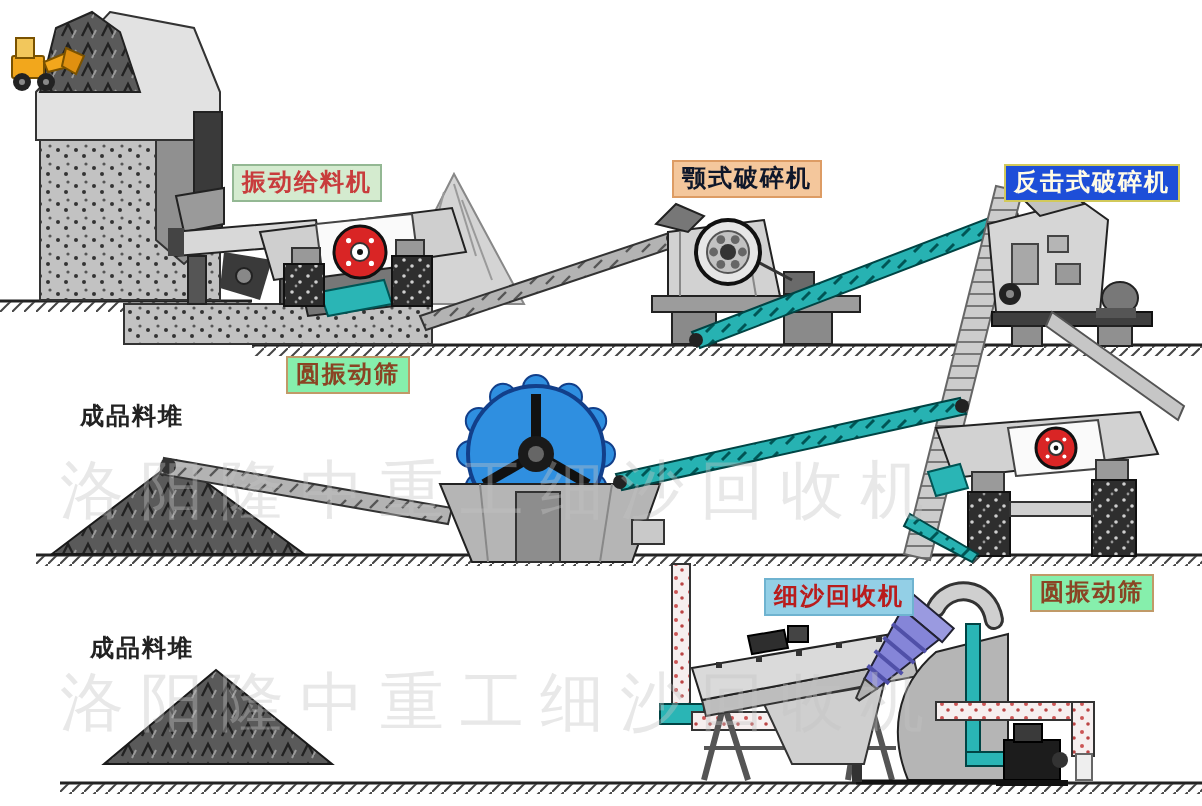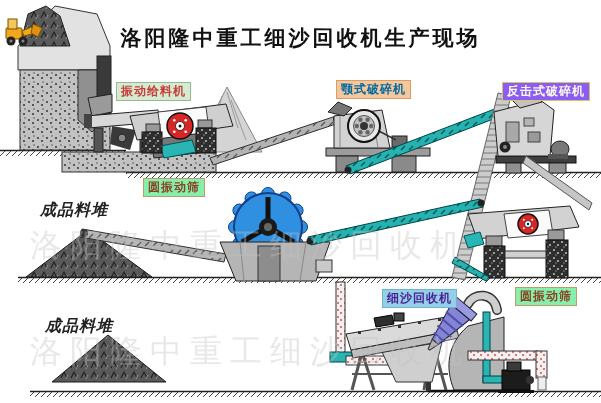--- a/index.html
+++ b/index.html
@@ -15,27 +15,27 @@
   .wm{
     position:absolute; white-space:nowrap; overflow:hidden;
     font-size:32px; font-weight:normal; letter-spacing:8px;
     color:#c4c4c4; opacity:.38; pointer-events:none; width:560px; height:38px;
   }
   .lbl{
     position:absolute; font-size:12px; font-weight:bold; line-height:1.25;
     padding:1px 4px; letter-spacing:1px; border:1px solid; white-space:nowrap;margin-left:16px;
   }
   .lbl-green  {background:#d4ebcf; color:#c83c3c; border-color:#93b893;}
-  .lbl-orange {background:#f4c79c; color:#0369a1; border-color:#dd9c64;}
-  .lbl-yellow {background:#8b5cf6; color:#fffbe6; border-color:#d2c95a;}
+  .lbl-orange {background:#f4c79c; color:#0f172a; border-color:#dd9c64;}
+  .lbl-yellow {background:#1d4ed8; color:#fffbe6; border-color:#d2c95a;}
   .lbl-tan    {background:#86efac; color:#8a4424; border-color:#c09a68;}
   .lbl-purple {background:#8f7fe0; color:#ffffff; border-color:#6f5fc0; letter-spacing:5px;}
-  .lbl-blue   {background:#93cfe6; color:#4c1d95; border-color:#6fb3d0;}
+  .lbl-blue   {background:#93cfe6; color:#b91c1c; border-color:#6fb3d0;}
   .txt-plain{
-    position:absolute; font-size:16px; font-weight:bold; letter-spacing:1px; color:#222;font-style:italic;
+    position:absolute; font-size:12px; font-weight:bold; letter-spacing:1px; color:#222;
   }
   svg{position:absolute; left:0; top:0;}
 </style>
 </head>
 <body>
 
 <div id="stage">
 
 <svg width="601" height="403" viewBox="0 0 601 403">
   <defs>
@@ -316,21 +316,20 @@
       <rect x="498" y="390" width="36" height="3" fill="#111"></rect>
     </g>
     <line x1="428" y1="391" x2="502" y2="391" stroke="#111" stroke-width="2.5"></line>
     <rect x="426" y="382" width="5" height="9" fill="#333"></rect>
   </g>
 </svg>
 
 <div class="wm" style="left:30px; top:224px;">洛阳隆中重工细沙回收机</div>
 <div class="wm" style="left:30px; top:330px;">洛阳隆中重工细沙回收机</div>
 
-<div id="title">洛阳隆中重工细沙回收机生产现场</div>
 
 <div class="lbl lbl-green" style="left:100px; top:82px;">振动给料机</div>
 <div class="lbl lbl-orange" style="left:320px; top:80px;">颚式破碎机</div>
 <div class="lbl lbl-yellow" style="left:486px; top:82px;">反击式破碎机</div>
 <div class="lbl lbl-tan" style="left:127px; top:178px;">圆振动筛</div>
 <div class="txt-plain" style="left:40px;  top:200px;">成品料堆</div>
 <div class="lbl lbl-blue" style="left:366px; top:289px;">细沙回收机</div>
 <div class="lbl lbl-tan" style="left:499px; top:287px;">圆振动筛</div>
 <div class="txt-plain" style="left:45px;  top:316px;">成品料堆</div>
 

